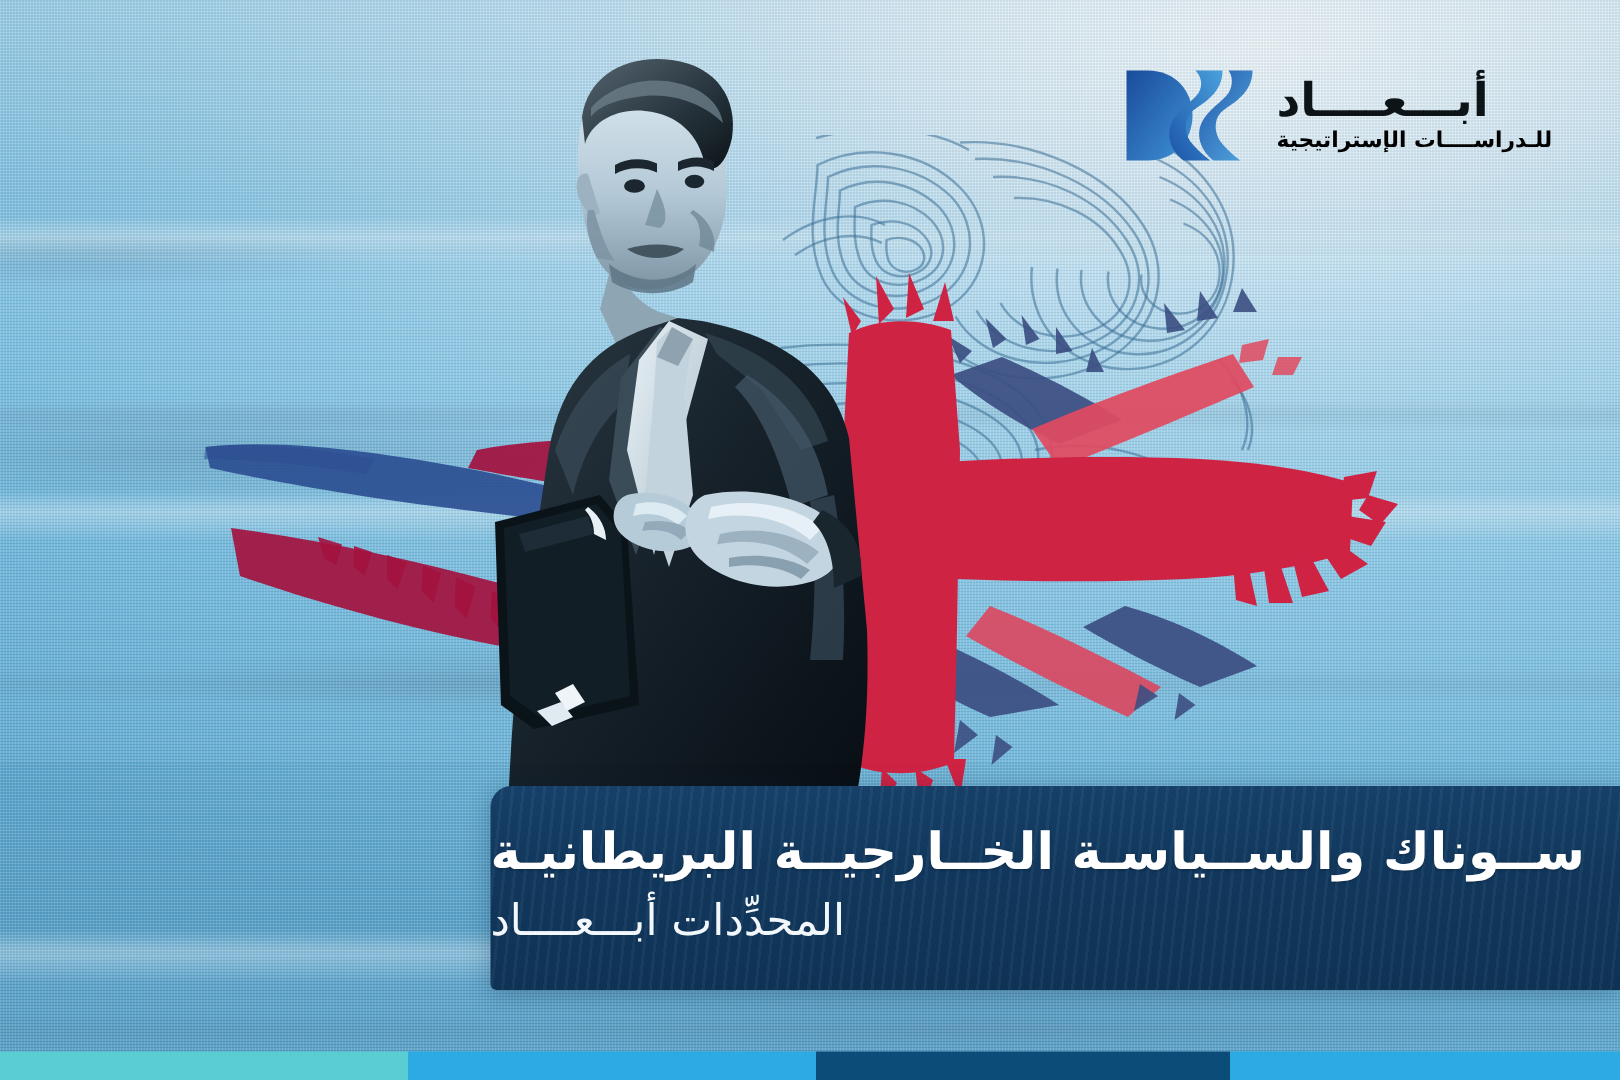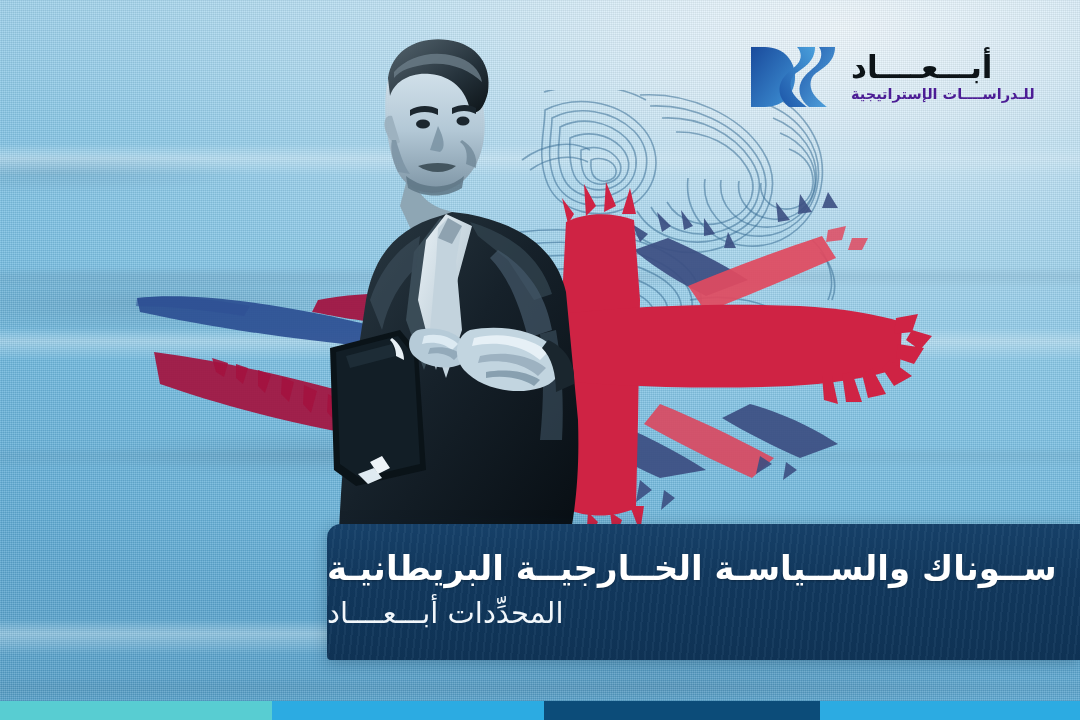--- a/index.html
+++ b/index.html
@@ -66,21 +66,21 @@
   .logo-text{
     display:flex;flex-direction:column;align-items:flex-end;
     line-height:1;color:#10161c;
   }
   .logo-title{
     font-size:31px;font-weight:700;letter-spacing:1px;
     color:#0d1418;
   }
   .logo-sub{
     font-size:14.5px;font-weight:700;margin-top:4px;
-    color:#4c1d95;letter-spacing:.3px;
+    color:#000000;letter-spacing:.3px;
   }
   .logo-mark{width:92px;height:66px;}
 
   
   .banner{
     position:absolute;left:327px;top:524px;
     width:753px;height:136px;
     background:linear-gradient(180deg,#17426b 0%,#12395f 40%,#0f3457 100%);
     border-top-left-radius:14px;
     border-bottom-left-radius:4px;

